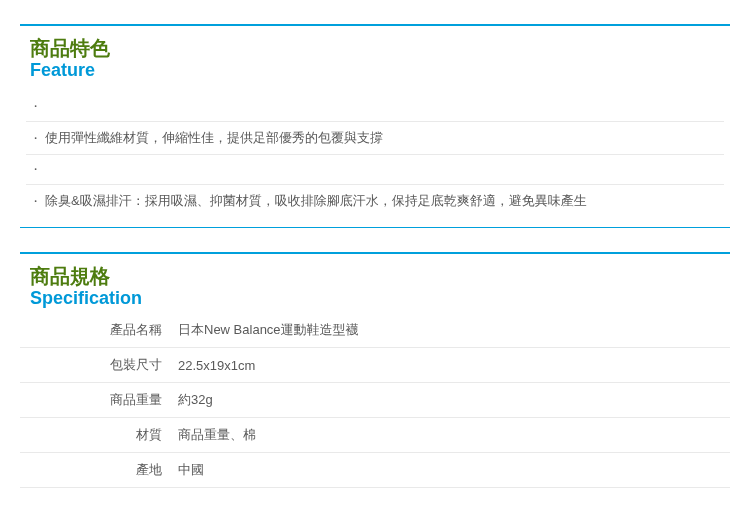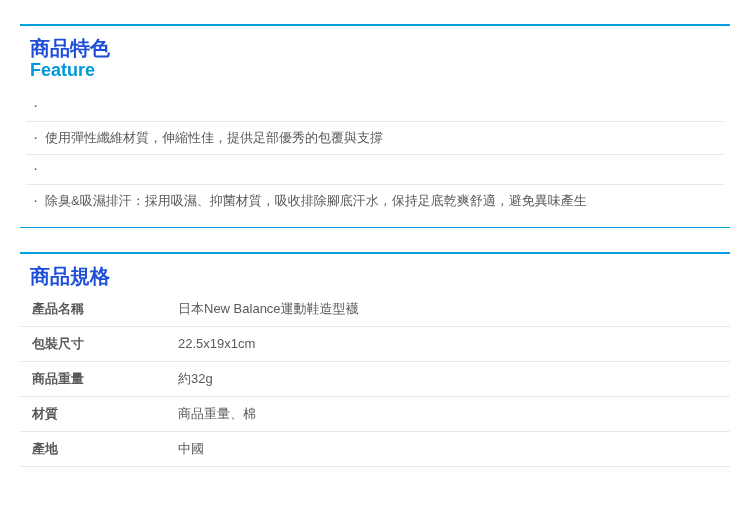--- a/index.html
+++ b/index.html
@@ -23,21 +23,21 @@
     border: none;
     border-top: 1px solid #00a0dc;
     margin: 0 20px;
   }
   .sec-title {
     padding: 10px 10px 4px 10px;
   }
   .sec-title .cn {
     font-size: 20px;
     font-weight: bold;
-    color: #1d4ed8;
+    color: #4d7c0f;
     line-height: 1.2;
   }
   .sec-title .en {
     font-size: 18px;
     font-weight: bold;
     color: #0099d8;
     line-height: 1.2;
   }
   .feature-list {
     list-style: none;
@@ -67,23 +67,24 @@
   .spec-table tr {
     border-bottom: 1px solid #e9e9e9;
   }
   .spec-table td {
     font-size: 13px;
     color: #595959;
     padding: 8px 8px;
     vertical-align: middle;
   }
   .spec-table td.key {
-    font-weight: bold;
+    font-weight: normal;
     width: 150px;
     padding-left: 12px;
+    text-align: right;
   }
   .spacer-top { height: 24px; }
 </style>
 </head>
 <body>
 
 <div class="spacer-top"></div>
 
 <hr class="hr-top">
 <div class="section">
@@ -109,20 +110,21 @@
   </ul>
 </div>
 <hr class="hr-thin">
 
 <div class="gap"></div>
 
 <hr class="hr-top">
 <div class="section">
   <div class="sec-title">
     <div class="cn">商品規格</div>
+    <div class="en">Specification</div>
   </div>
   <table class="spec-table">
     <tbody>
       <tr>
           <td class="key">產品名稱</td>
           <td>日本New Balance運動鞋造型襪</td>
         </tr>
       <tr>
           <td class="key">包裝尺寸</td>
           <td>22.5x19x1cm</td>

